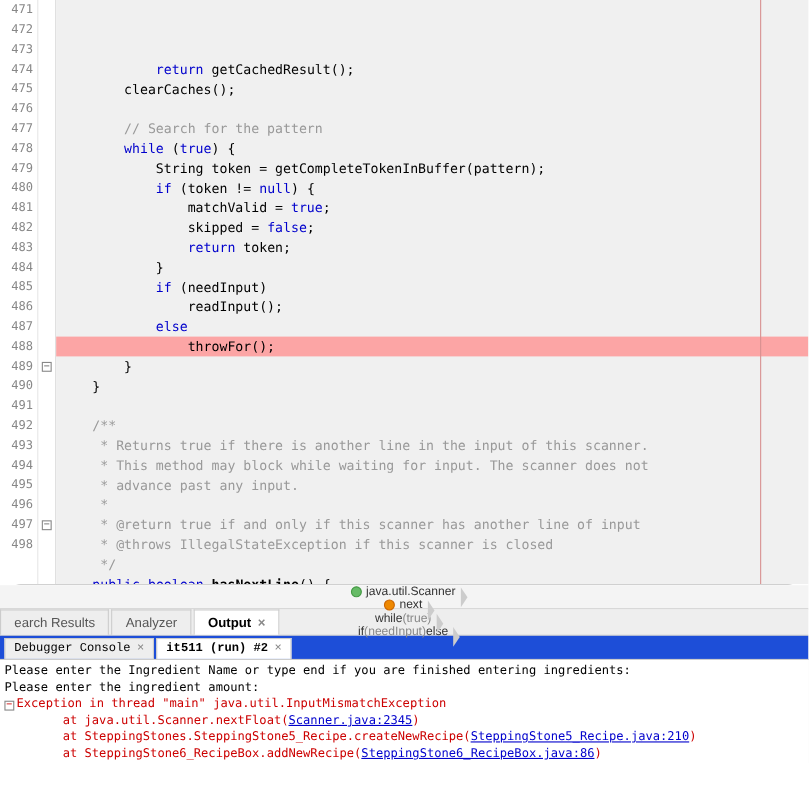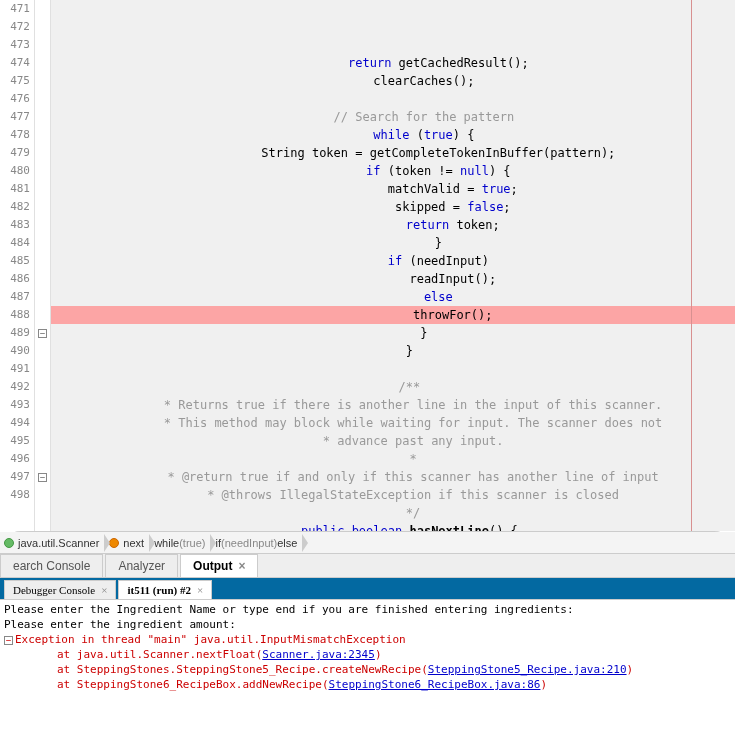--- a/index.html
+++ b/index.html
@@ -4,42 +4,42 @@
 <style>
 * { margin: 0; padding: 0; box-sizing: border-box; }
 html, body { width: 735px; height: 735px; overflow: hidden; font-family: Monaco, Consolas, monospace; font-size: 12px; background: #fff; }
 .editor-area { display: flex; height: 532px; border-bottom: 1px solid #ccc; position: relative; border-radius: 21px; }
 .gutter { width: 35px; background: #fff; border-right: 1px solid #e0e0e0; text-align: right; padding-right: 4px; color: #888; font-size: 11px; line-height: 18px; user-select: none; }
 .gutter .ln { height: 18px; }
 .fold-col { width: 16px; background: #fff; border-right: 1px solid #e0e0e0; }
 .fold-col .fold { height: 18px; display: flex; align-items: center; justify-content: center; }
 .fold-box { width: 9px; height: 9px; border: 1px solid #888; background: #fff; display: flex; align-items: center; justify-content: center; cursor: pointer; }
 .fold-box::before { content: "−"; font-size: 9px; line-height: 9px; color: #666; }
-.code { flex: 1; background: #f0f0f0; line-height: 18px; font-size: 12px; white-space: pre; overflow: hidden; position: relative; text-align: center; }
+.code { flex: 1; background: #f0f0f0; line-height: 18px; font-size: 12px; white-space: pre; overflow: hidden; position: relative; }
 .code-line { height: 18px; padding-left: 4px; }
 .code-line.hl { background: #fca5a5; }
 .margin-rule { position: absolute; top: 0; bottom: 0; width: 1px; background: #d89090; left: 640px; }
 .kw { color: #0000cc; }
 .fn { font-weight: bold; color: #000; }
 .bool { color: #0000cc; }
 .comment { color: #999; }
 .plain { color: #000; }
-.nav-bar { height: 22px; background: #f4f4f4; border-bottom: 1px solid #ccc; display: flex; align-items: center; font-size: 11px; font-family: Tahoma, sans-serif; }
+.nav-bar { height: 22px; background: #f4f4f4; border-bottom: 1px solid #ccc; display: flex; align-items: center; font-size: 11px; font-family: Tahoma, sans-serif; flex-direction: column; }
 .nav-item { display: flex; align-items: center; padding: 0 6px 0 4px; height: 100%; position: relative; cursor: pointer; }
 .nav-item::after { content: ""; position: absolute; right: -5px; top: 2px; width: 0; height: 0; border-top: 9px solid transparent; border-bottom: 9px solid transparent; border-left: 6px solid #ccc; z-index: 1; }
 .nav-item .dot { width: 10px; height: 10px; border-radius: 50%; margin-right: 4px; }
 .dot.green { background: #6b6; border: 1px solid #494; }
 .dot.orange { background: #e80; border: 1px solid #c60; }
 .nav-txt { color: #333; }
 .nav-cond { color: #888; }
 .tab-row1 { height: 24px; background: #eee; border-bottom: 1px solid #ccc; display: flex; align-items: flex-end; font-family: Tahoma, sans-serif; font-size: 12px; }
 .tab-row1 .tab { padding: 4px 12px; border: 1px solid #ccc; border-bottom: none; background: #eee; margin-right: 2px; cursor: pointer; color: #555; }
 .tab-row1 .tab.active { background: #fff; font-weight: bold; color: #000; }
 .tab-row1 .tab .x { margin-left: 6px; color: #888; }
-.tab-row2 { height: 22px; background: #0369a1; border-bottom: 1px solid #ccc; display: flex; align-items: flex-end; font-family: Liberation Serif, serif; font-size: 11px; padding-left: 4px; }
+.tab-row2 { height: 22px; background: #1d4ed8; border-bottom: 1px solid #ccc; display: flex; align-items: flex-end; font-family: Liberation Mono, monospace; font-size: 11px; padding-left: 4px; }
 .tab-row2 .stab { padding: 3px 8px; border: 1px solid #ccc; border-bottom: none; background: #eee; margin-right: 2px; cursor: pointer; display: flex; align-items: center; }
 .tab-row2 .stab.active { background: #fff; font-weight: bold; }
 .tab-row2 .stab .x { margin-left: 6px; color: #888; font-weight: normal; }
 .console { height: 135px; background: #fff; overflow: hidden; font-family: Monaco, Consolas, monospace; font-size: 11px; line-height: 15px; padding: 2px 4px; position: relative; }
 .console .out { color: #000; white-space: pre; }
 .console .err { color: #c00; white-space: pre; }
 .console .link { color: #00c; text-decoration: underline; cursor: pointer; }
 .console .link.sel { background: #cce0ff; }
 .console .tree-toggle { display: inline-block; width: 9px; height: 9px; border: 1px solid #888; text-align: center; line-height: 7px; font-size: 9px; margin-right: 2px; cursor: pointer; }
 </style>
@@ -130,21 +130,21 @@
       <span class="nav-cond"> (true)</span>
     </div>
     <div class="nav-item">
       <span class="nav-txt">if</span>
       <span class="nav-cond"> (needInput)</span>
       <span class="nav-txt"> else</span>
     </div>
   </div>
 
 <div class="tab-row1">
-    <div class="tab">earch Console</div>
+    <div class="tab">earch Results</div>
     <div class="tab">Analyzer</div>
     <div class="tab active">Output<span class="x">×</span></div>
   </div>
 <div class="tab-row2">
     <div class="stab">
       <span>Debugger Console</span>
       <span class="x">×</span>
     </div>
     <div class="stab active">
       <span>it511 (run) #2</span>

